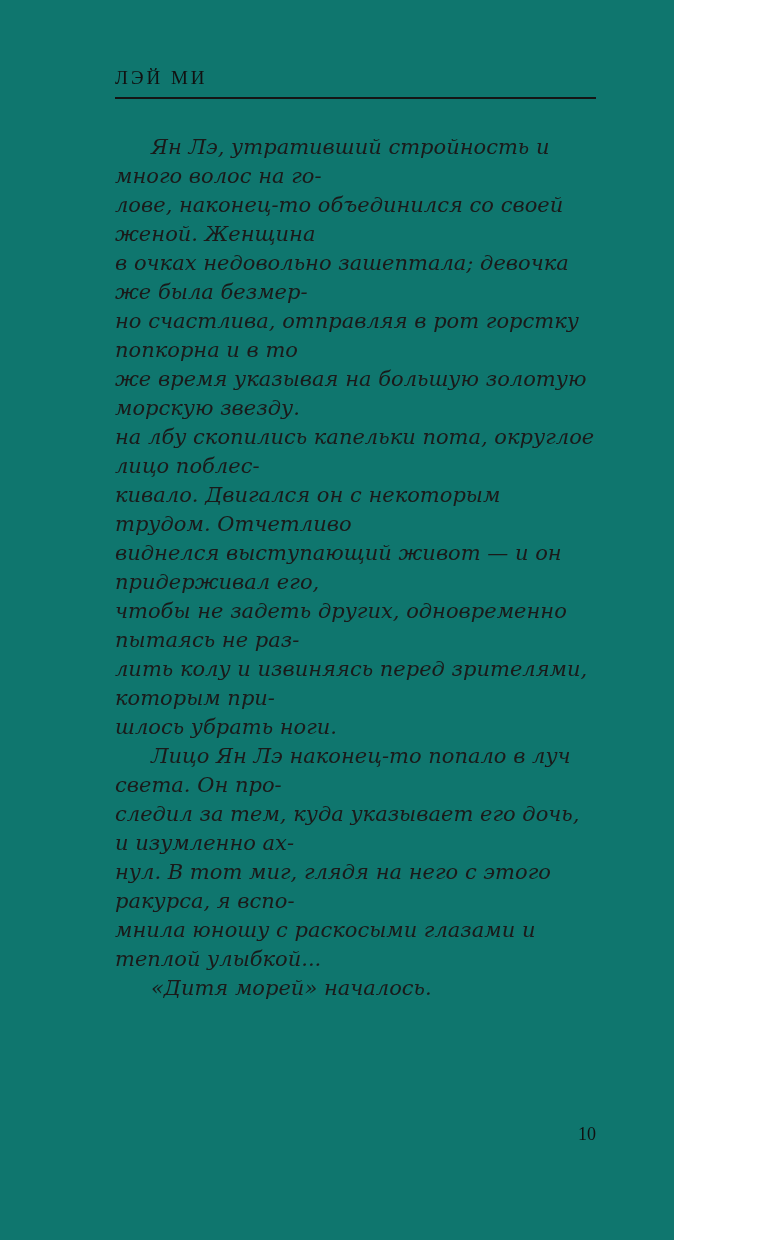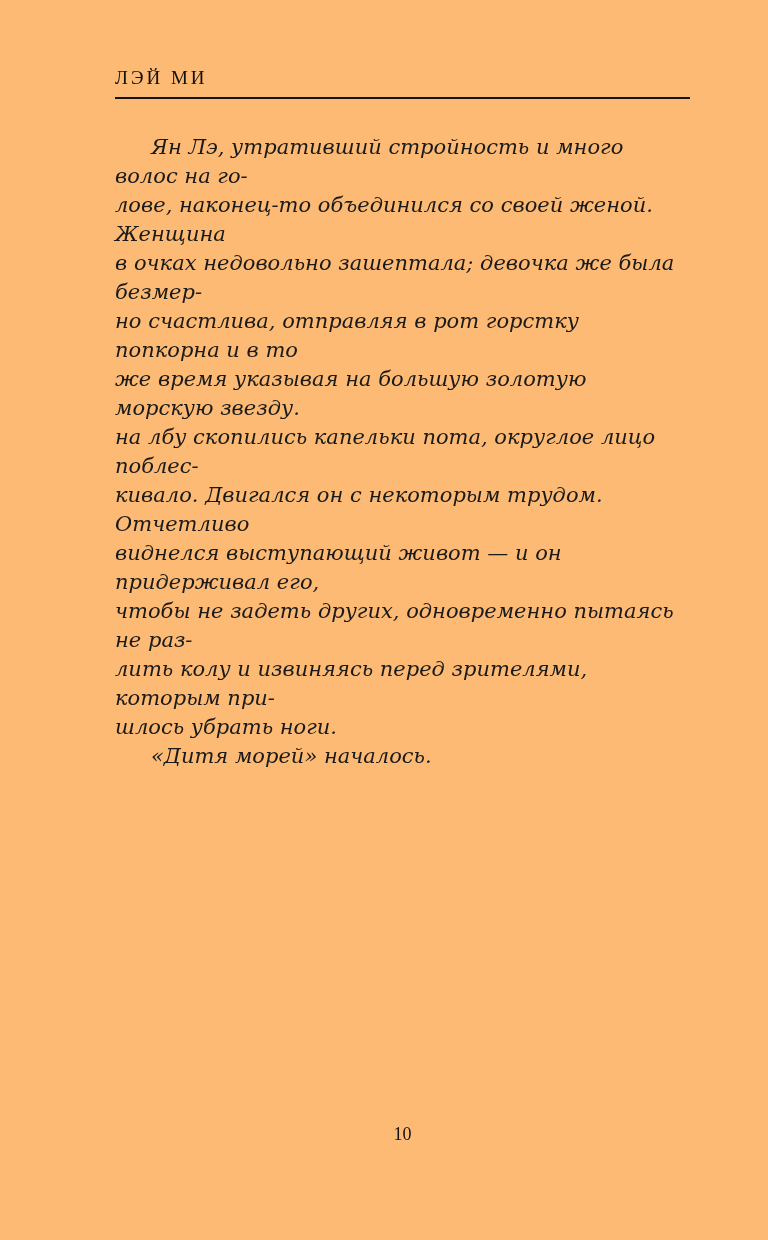--- a/index.html
+++ b/index.html
@@ -10,23 +10,23 @@
   body {
     width: 768px;
     height: 1240px;
     font-family: "DejaVu Serif", serif;
     color: #1c1c1c;
     overflow: hidden;
   }
   .book-page {
     position: relative;
     box-sizing: border-box;
-    width: 768px;
+    width: 674px;
     height: 1240px;
-    background: #fdba74;
+    background: #0f766e;
     padding: 66px 78px 16px 115px;
   }
   .running-head .author {
     font-family: "Liberation Serif", serif;
     font-size: 19px;
     line-height: 24px;
     letter-spacing: 3px;
     font-weight: 400;
     color: #111111;
   }
@@ -48,21 +48,21 @@
     white-space: pre-line;
   }
   .body-text p.para.indent {
     text-indent: 36px;
   }
   .page-footer {
     position: absolute;
     left: 115px;
     right: 78px;
     top: 1124px;
-    text-align: center;
+    text-align: right;
     font-family: "Liberation Serif", serif;
     font-style: normal;
     font-size: 18px;
     color: #111111;
   }
 </style>
 </head>
 <body>
 
 <div class="book-page">
@@ -76,19 +76,23 @@
 лове, наконец-то объединился со своей женой. Женщина
 в очках недовольно зашептала; девочка же была безмер-
 но счастлива, отправляя в рот горстку попкорна и в то
 же время указывая на большую золотую морскую звезду.</p>
       <p class="para">на лбу скопились капельки пота, округлое лицо поблес-
 кивало. Двигался он с некоторым трудом. Отчетливо
 виднелся выступающий живот — и он придерживал его,
 чтобы не задеть других, одновременно пытаясь не раз-
 лить колу и извиняясь перед зрителями, которым при-
 шлось убрать ноги.</p>
+      <p class="para indent">Лицо Ян Лэ наконец-то попало в луч света. Он про-
+следил за тем, куда указывает его дочь, и изумленно ах-
+нул. В тот миг, глядя на него с этого ракурса, я вспо-
+мнила юношу с раскосыми глазами и теплой улыбкой...</p>
       <p class="para indent">«Дитя морей» началось.</p>
     </main>
 
   <footer class="page-footer">
     <span>10</span>
   </footer>
 </div>
 
 </body></html>

